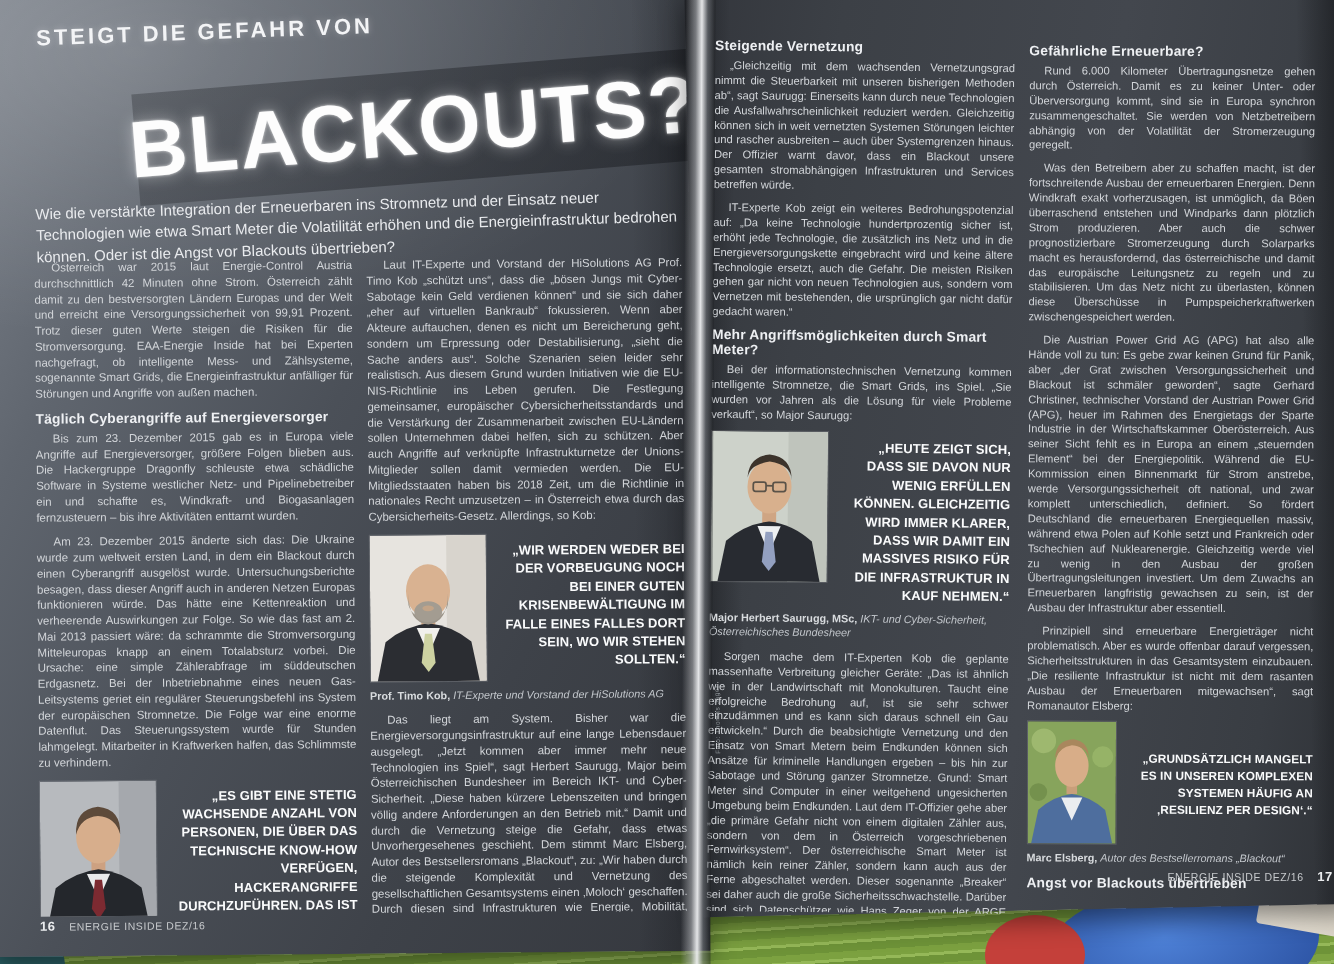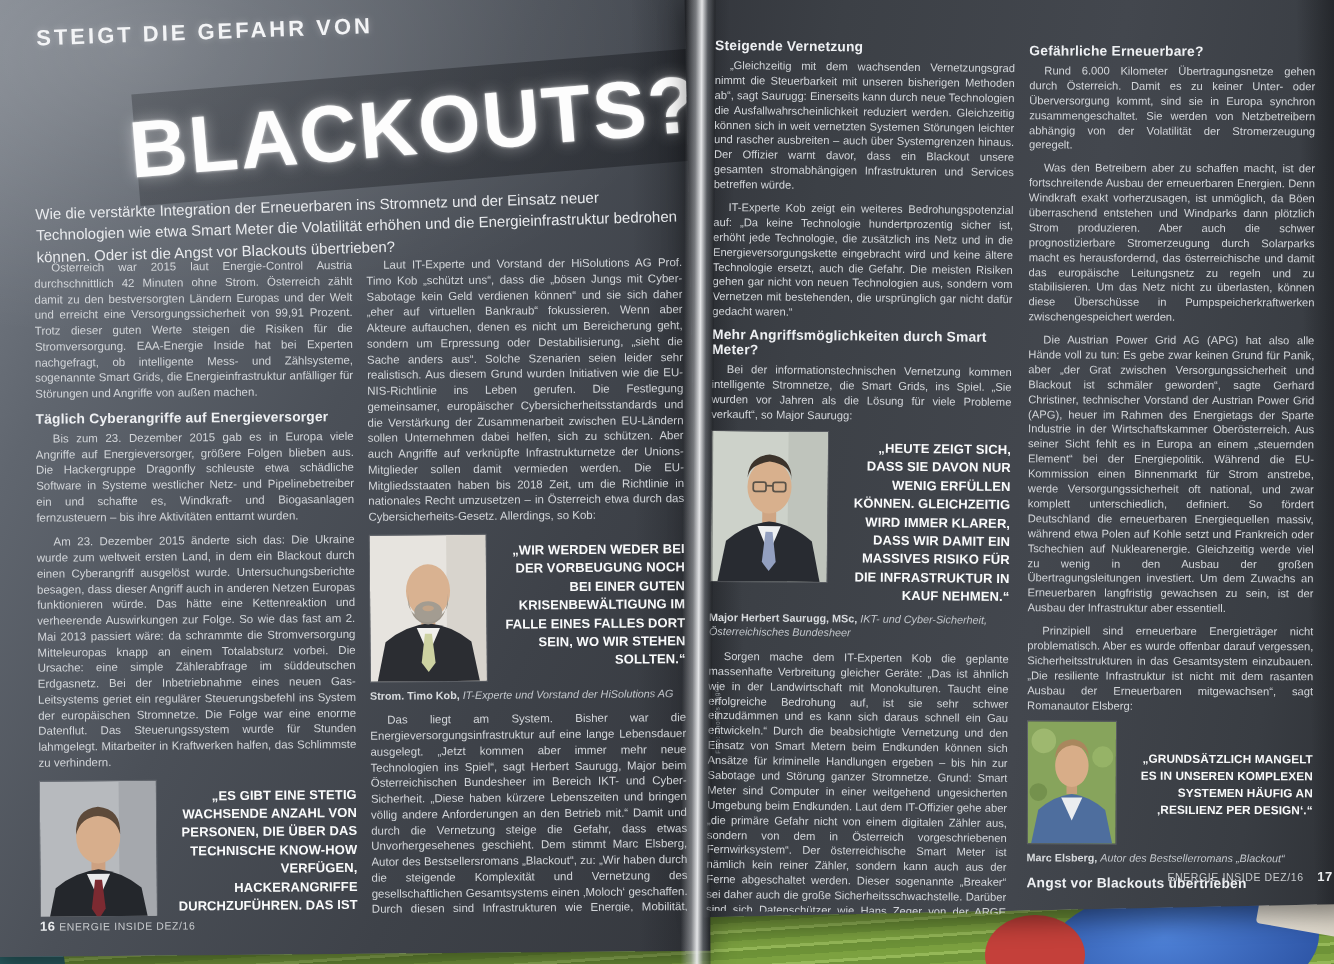--- a/index.html
+++ b/index.html
@@ -67,21 +67,21 @@
   .pull-quote{flex:1;text-align:right;font-weight:bold;color:#fafbfc;font-size:13px;
     line-height:1.42;padding-top:8px;letter-spacing:0.1px;}
   .pq-small{font-size:11.8px;padding-top:30px;}
   .caption{font-size:10.8px;color:#d8dbde;margin:2px 0 10px;line-height:1.35;}
   .cap-name{font-weight:bold;}
   .cap-role{font-style:italic;color:#c3c7cc;}
 
   .folio{position:absolute;font-size:10.5px;color:#c7cacd;letter-spacing:0.6px;}
   .folio-num{font-weight:bold;font-size:13px;color:#eaecee;}
   .folio-left{left:46px;top:924px;}
-  .folio-left .folio-num{margin-right:0;}
+  .folio-left .folio-num{margin-right:10px;}
   .folio-right{left:344px;top:884px;width:286px;text-align:right;transform:rotate(1.2deg);}
   .folio-right .folio-num{margin-left:10px;}
 
   .credit-vert{position:absolute;left:14px;top:690px;font-size:6.5px;color:#9fa6aa;
     writing-mode:vertical-rl;transform:rotate(180deg);opacity:0.85;letter-spacing:0.6px;}
 </style>
 </head>
 <body>
 
 <div class="scene">
@@ -132,21 +132,21 @@
           <polygon points="40,80 60,80 50,103" fill="#f1f0ed"></polygon>
           <polygon points="47,85 53,85 56,110 50,118 44,110" fill="#cdd2a2"></polygon>
           <ellipse cx="50" cy="48" rx="19" ry="23" fill="#d9b291"></ellipse>
           <path d="M33,50 Q33,75 50,77 Q67,75 67,50 L67,60 Q64,71 50,72 Q36,71 33,60 Z" fill="#9c958a"></path>
           <ellipse cx="50" cy="66" rx="12" ry="9" fill="#a39c91"></ellipse>
           <ellipse cx="50" cy="63" rx="5" ry="2.5" fill="#c2a488"></ellipse>
         </svg>
         <div class="pull-quote">„WIR WERDEN WEDER BEI DER VORBEUGUNG NOCH BEI EINER GUTEN KRISENBEWÄLTIGUNG IM FALLE EINES FALLES DORT SEIN, WO WIR STEHEN SOLLTEN.“</div>
       </div>
       <div class="caption">
-        <span class="cap-name">Strom. Timo Kob,</span>
+        <span class="cap-name">Prof. Timo Kob,</span>
         <span class="cap-role">IT-Experte und Vorstand der HiSolutions AG</span>
       </div>
       <p>Das liegt am System. Bisher war die Energieversorgungsinfrastruktur auf eine lange Lebensdauer ausgelegt. „Jetzt kommen aber immer mehr neue Technologien ins Spiel“, sagt Herbert Saurugg, Major beim Österreichischen Bundesheer im Bereich IKT- und Cyber-Sicherheit. „Diese haben kürzere Lebenszeiten und bringen völlig andere Anforderungen an den Betrieb mit.“ Damit und durch die Vernetzung steige die Gefahr, dass etwas Unvorhergesehenes geschieht. Dem stimmt Marc Elsberg, Autor des Bestsellersromans „Blackout“, zu: „Wir haben durch die steigende Komplexität und Vernetzung des gesellschaftlichen Gesamtsystems einen ‚Moloch‘ geschaffen. Durch diesen sind Infrastrukturen wie Energie, Mobilität, Banken, die Lebensmittelindustrie oder die Wasserversorgung verletzlich geworden. Schon ein kleiner Fehler oder eine Störung kann heute quer durch das gesamte System schlagen.“</p>
     </div>
 
     <div class="folio folio-left">
       <span class="folio-num">16</span>
       <span class="folio-txt">ENERGIE INSIDE DEZ/16</span>
     </div>
   </div>

